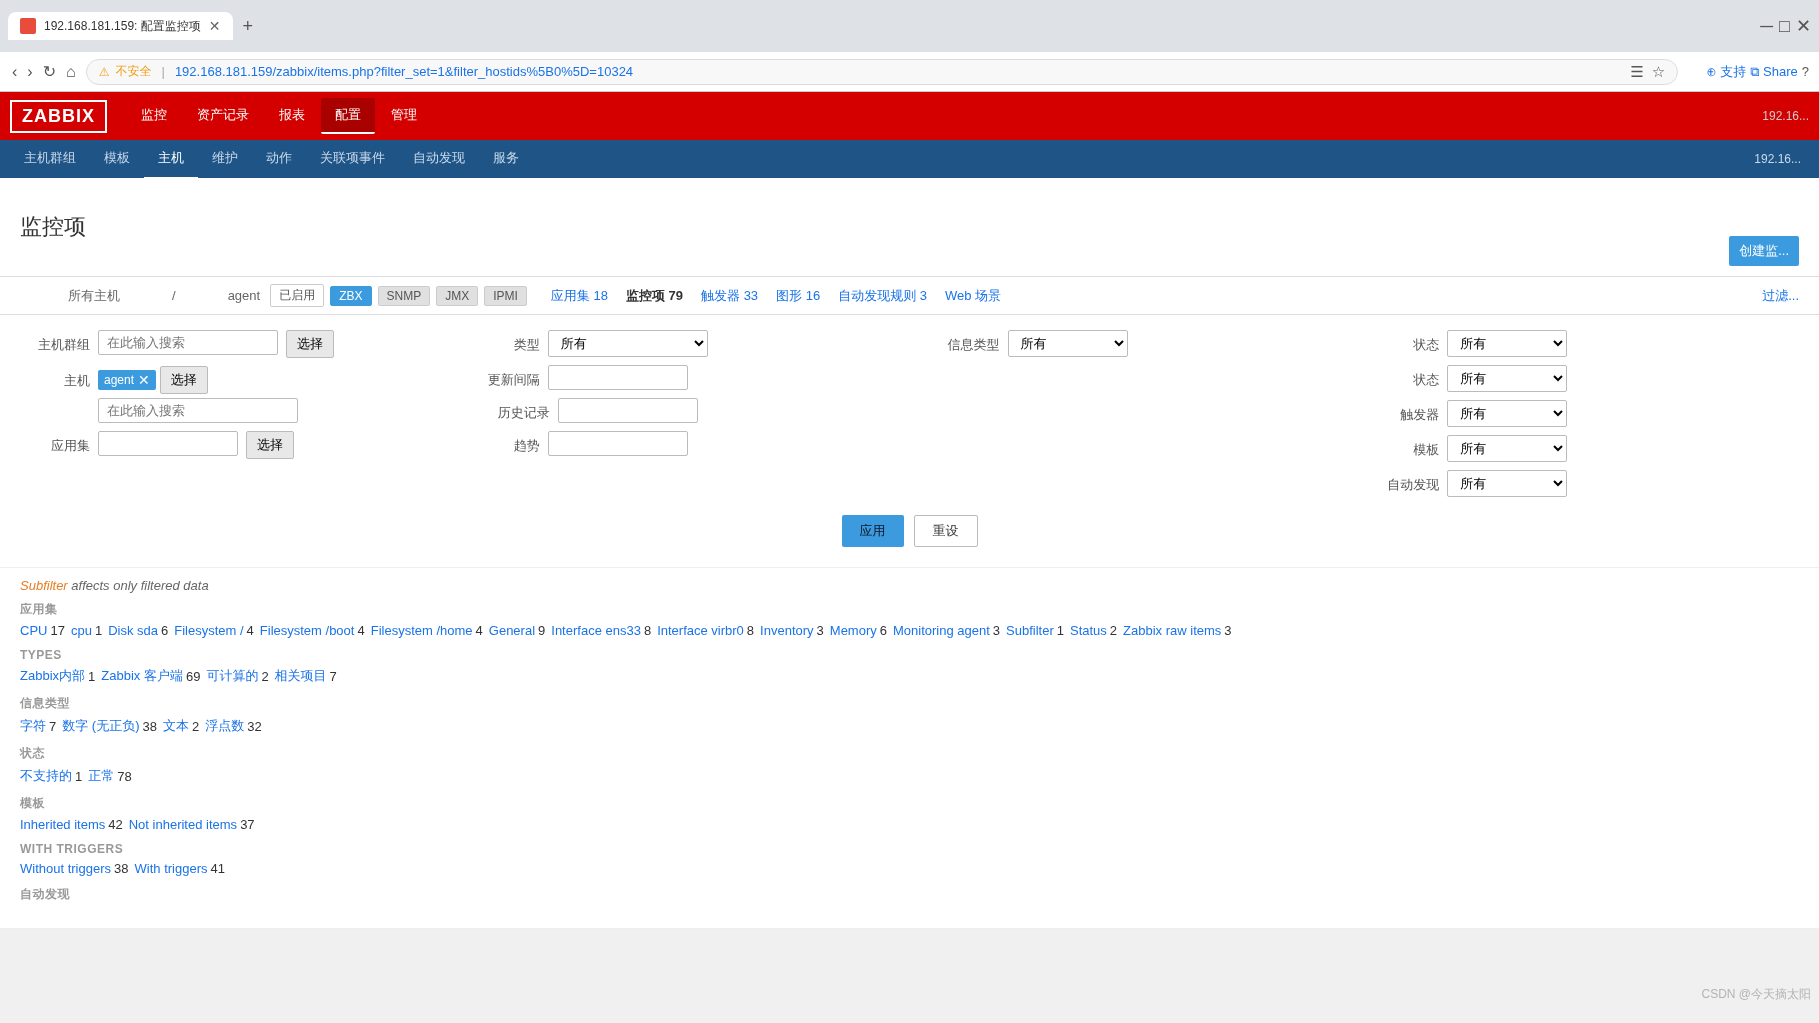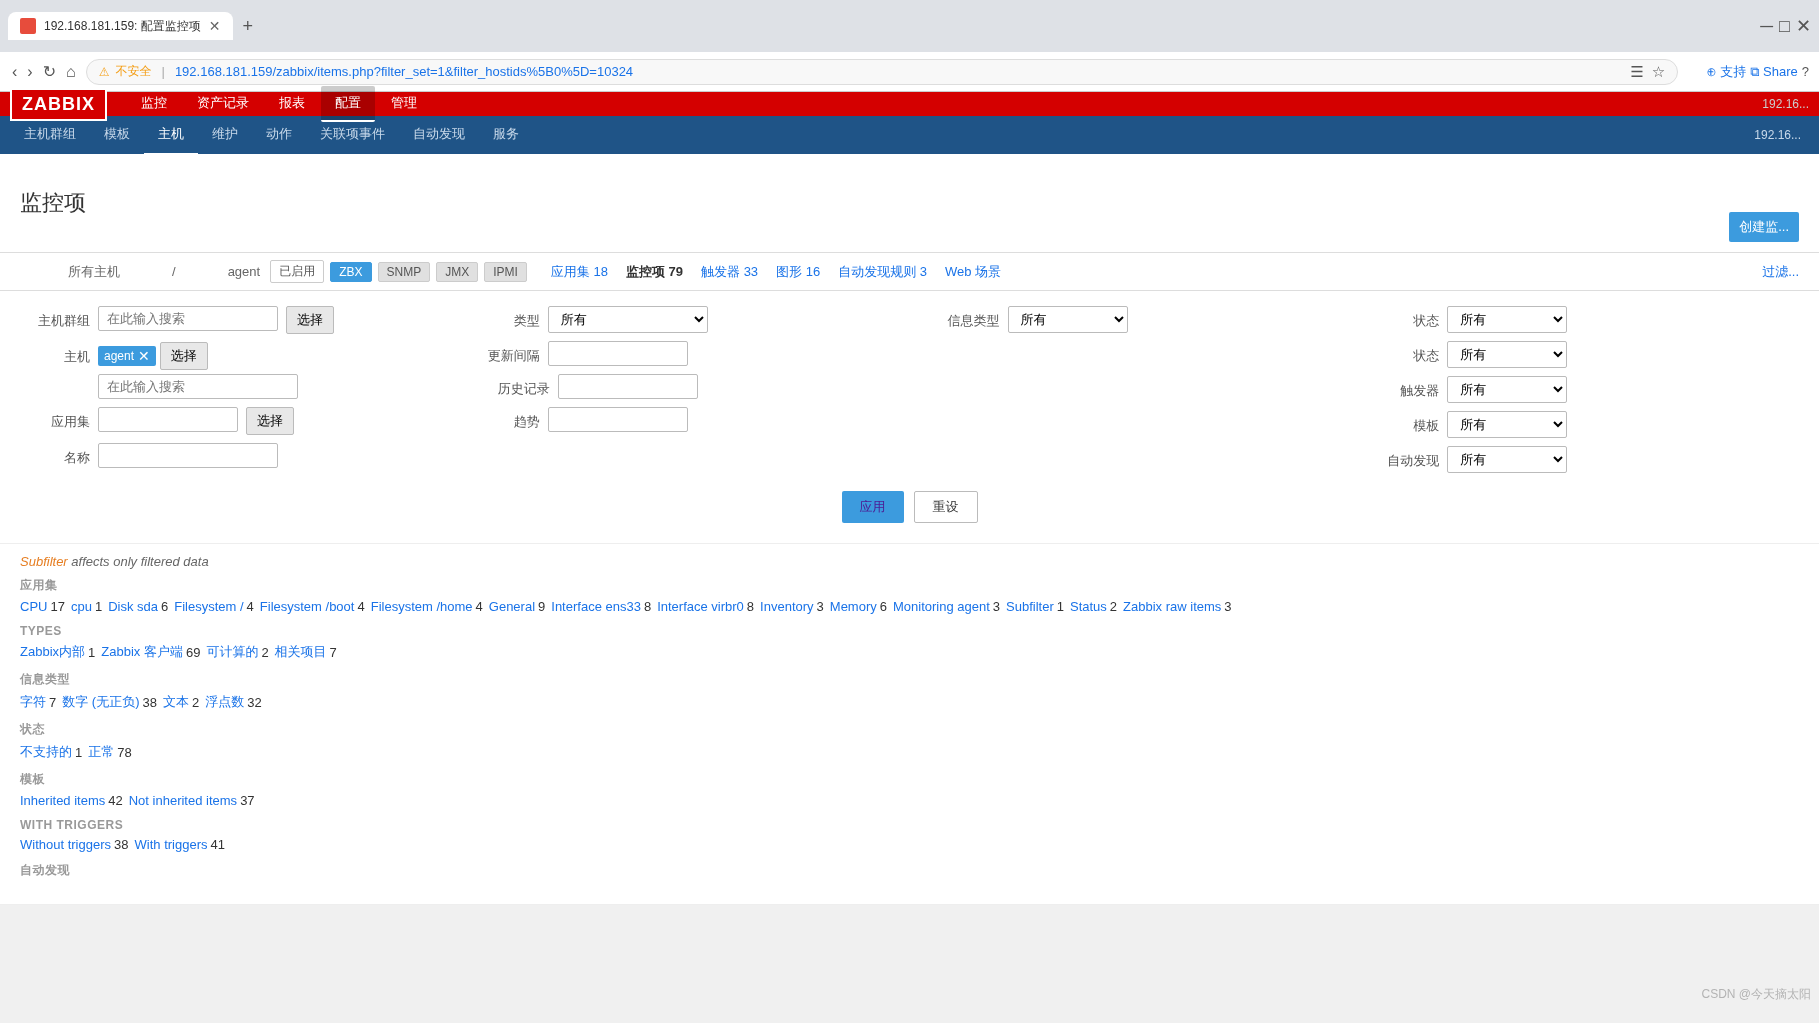--- a/index.html
+++ b/index.html
@@ -18,21 +18,21 @@
     .addr-controls { display: flex; align-items: center; gap: 6px; }
     .addr-btn { background: none; border: none; cursor: pointer; color: #555; font-size: 16px; padding: 2px; }
     .addr-input-wrap { flex: 1; display: flex; align-items: center; background: #f8f8f8; border: 1px solid #ddd; border-radius: 20px; padding: 3px 12px; gap: 6px; }
     .addr-secure { color: #f39c12; font-size: 12px; }
     .addr-input { border: none; background: none; flex: 1; font-size: 13px; outline: none; color: #1a73e8; }
     .addr-icons { display: flex; align-items: center; gap: 8px; margin-left: auto; }
     .addr-icon { color: #555; font-size: 15px; cursor: pointer; }
     .search-bar-right { display: flex; align-items: center; gap: 4px; margin-left: 20px; }
 
     
-    .zabbix-topnav { background: #d40000; display: flex; align-items: center; padding: 0 10px; height: 24px; }
+    .zabbix-topnav { background: #d40000; display: flex; align-items: center; padding: 0 10px; height: 48px; }
     .zabbix-logo { color: #fff; font-weight: bold; font-size: 18px; background: #d40000; padding: 4px 10px; border: 2px solid #fff; margin-right: 20px; letter-spacing: 1px; }
     .top-menu { display: flex; gap: 2px; flex: 1; }
     .top-menu-item { color: #fff; padding: 8px 14px; cursor: pointer; font-size: 13px; border-radius: 2px; }
     .top-menu-item:hover, .top-menu-item.active { background: rgba(0,0,0,0.2); }
     .top-menu-item.active { border-bottom: 2px solid #fff; }
     .top-right { display: flex; align-items: center; gap: 10px; color: #fff; font-size: 13px; }
 
     
     .secondary-nav { background: #1f5487; display: flex; align-items: center; padding: 0 10px; height: 38px; justify-content: space-between; }
     .sec-menu { display: flex; }
@@ -71,21 +71,21 @@
     .agent-tag .x { cursor: pointer; font-size: 14px; }
     .host-input-wrap { display: flex; flex-direction: column; gap: 4px; }
     .host-tag-row { display: flex; align-items: center; gap: 4px; }
 
     
     .filter-columns { display: flex; gap: 20px; }
     .filter-col { flex: 1; }
 
     
     .filter-actions { display: flex; justify-content: center; gap: 10px; padding: 10px 0 5px; }
-    .apply-btn { background: #3c9bde; color: #4c1d95; border: none; padding: 6px 18px; border-radius: 2px; cursor: pointer; font-size: 13px; }
+    .apply-btn { background: #3c9bde; color: #0f172a; border: none; padding: 6px 18px; border-radius: 2px; cursor: pointer; font-size: 13px; }
     .reset-btn { background: #fff; color: #333; border: 1px solid #bbb; padding: 6px 18px; border-radius: 2px; cursor: pointer; font-size: 13px; }
 
     
     .subfilter-area { background: #fff; padding: 10px 20px; border-bottom: 1px solid #eee; }
     .subfilter-title { font-size: 13px; margin-bottom: 8px; }
     .subfilter-title .subfilter-word { color: #e67e22; font-style: italic; }
     .subfilter-title .affects-text { color: #666; font-style: italic; }
     .subfilter-section { margin-bottom: 10px; }
     .subfilter-section-title { font-size: 12px; color: #999; margin-bottom: 5px; font-weight: bold; letter-spacing: 0.5px; }
     .subfilter-tags { display: flex; flex-wrap: wrap; gap: 6px; }
@@ -216,24 +216,20 @@
             <button class="filter-btn">选择</button>
           </div>
           <input class="filter-input" type="text" style="width: 200px;" placeholder="在此输入搜索">
         </div>
       </div>
       <div class="filter-row">
         <label class="filter-label">应用集</label>
         <input class="filter-input" type="text" style="width: 140px;">
         <button class="filter-btn">选择</button>
       </div>
-      <div class="filter-row">
-        <label class="filter-label">名称</label>
-        <input class="filter-input" type="text" style="">
-      </div>
     </div>
 
     <div class="filter-col">
       <div class="filter-row">
         <label class="filter-label">类型</label>
         <select class="filter-select">
           <option>所有</option>
         </select>
       </div>
       <div class="filter-row">

